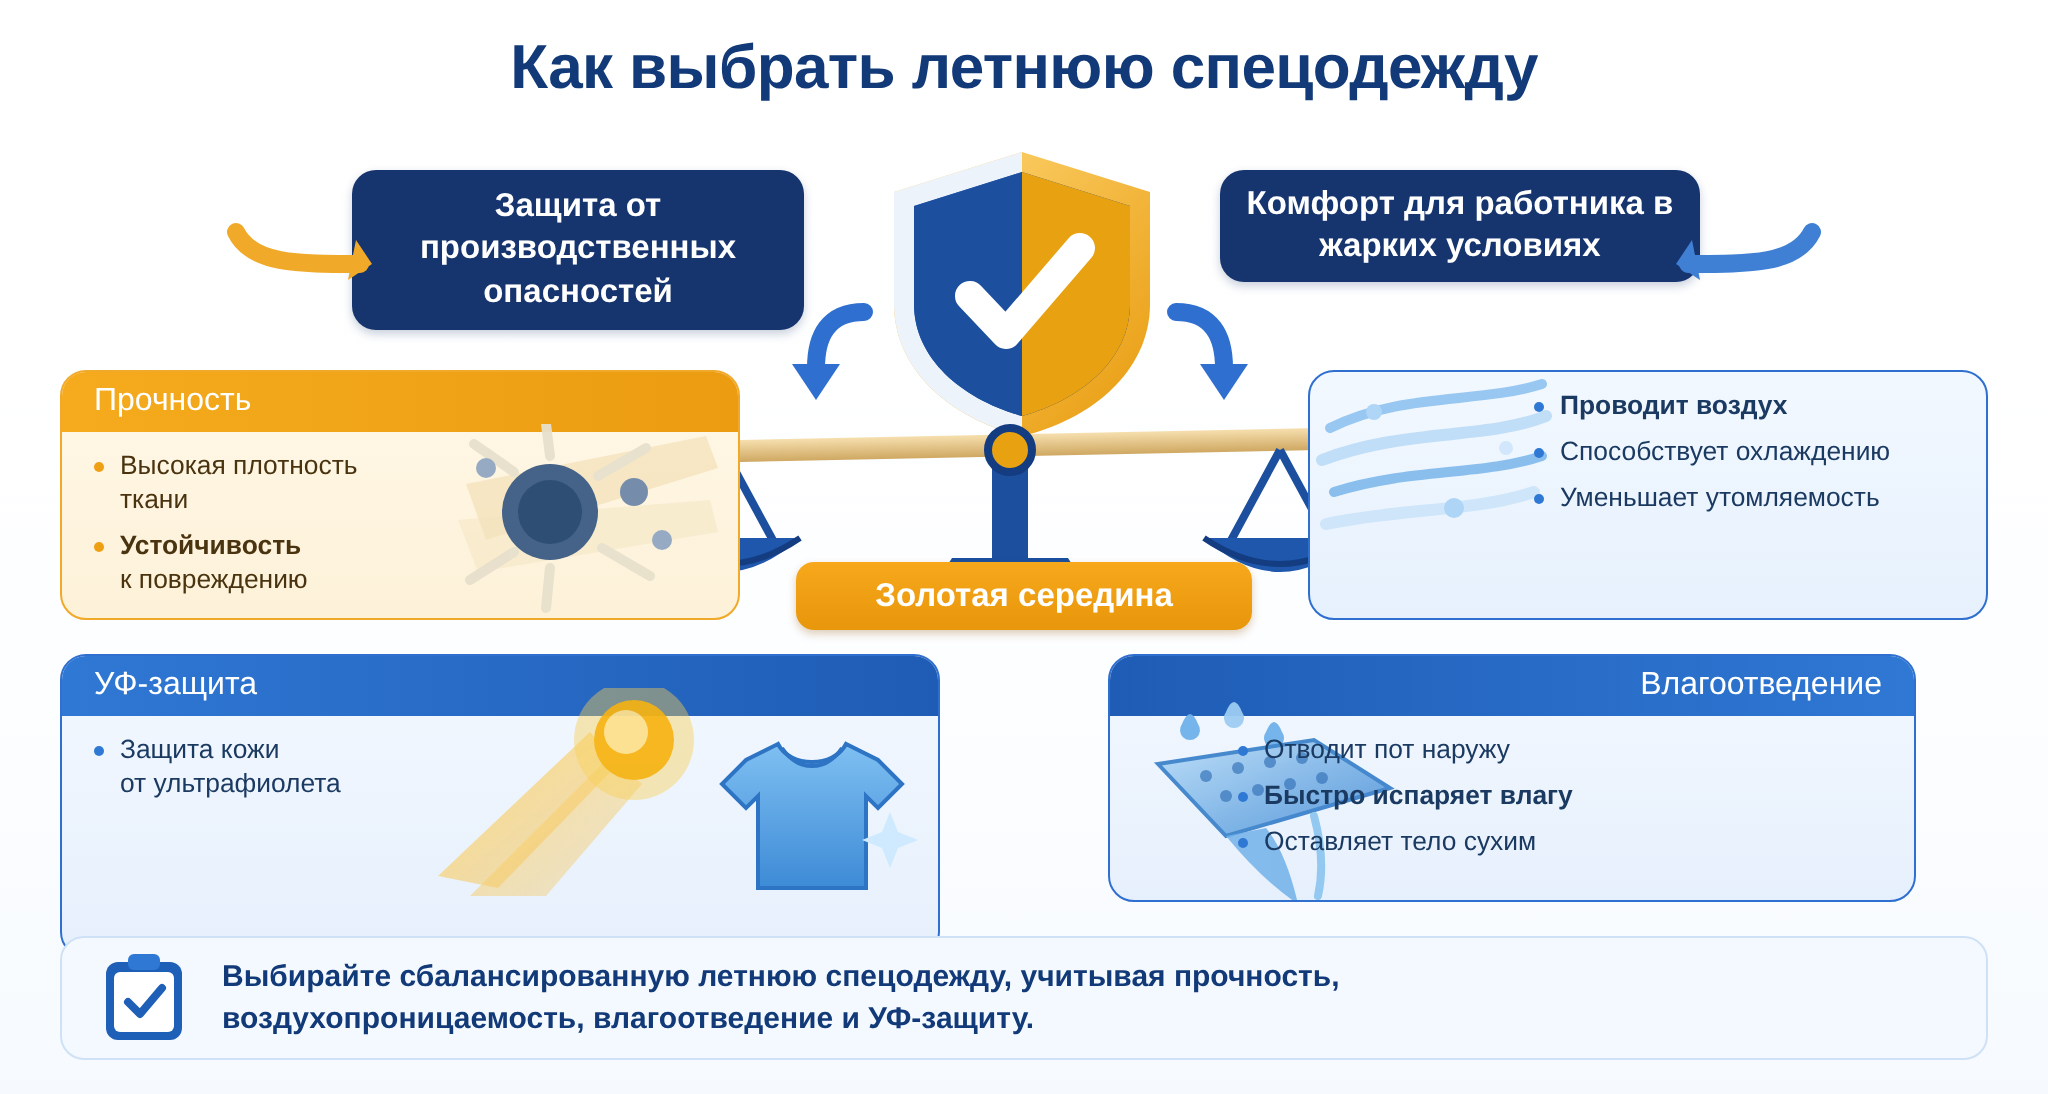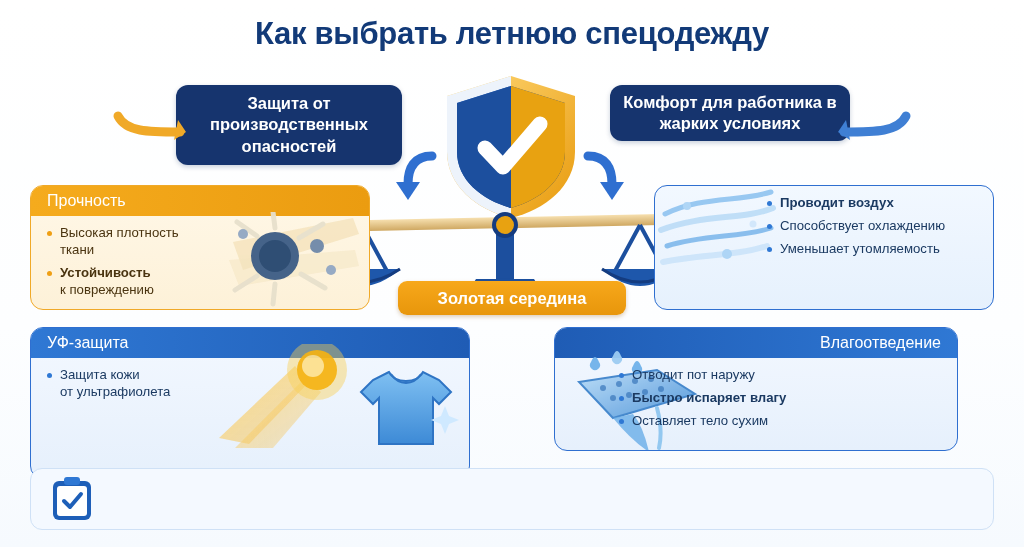--- a/index.html
+++ b/index.html
@@ -393,15 +393,19 @@
     </div>
   </div>
 
   <div id="footer">
     <svg class="clipboard" viewBox="0 0 42 46">
       <rect x="2" y="5" width="38" height="39" rx="6" fill="#1E5FB8"></rect>
       <rect x="6" y="10" width="30" height="30" rx="3" fill="#FFFFFF"></rect>
       <rect x="13" y="1" width="16" height="8" rx="3" fill="#2F78D4"></rect>
       <path d="M13 25 L19 31 L30 18" stroke="#1E5FB8" stroke-width="4" fill="none" stroke-linecap="round" stroke-linejoin="round"></path>
     </svg>
+    <div id="footer-text">
+      <div>Выбирайте сбалансированную летнюю спецодежду, учитывая прочность,</div>
+      <div>воздухопроницаемость, влагоотведение и УФ-защиту.</div>
+    </div>
   </div>
 
 </div>
 
 </body></html>

